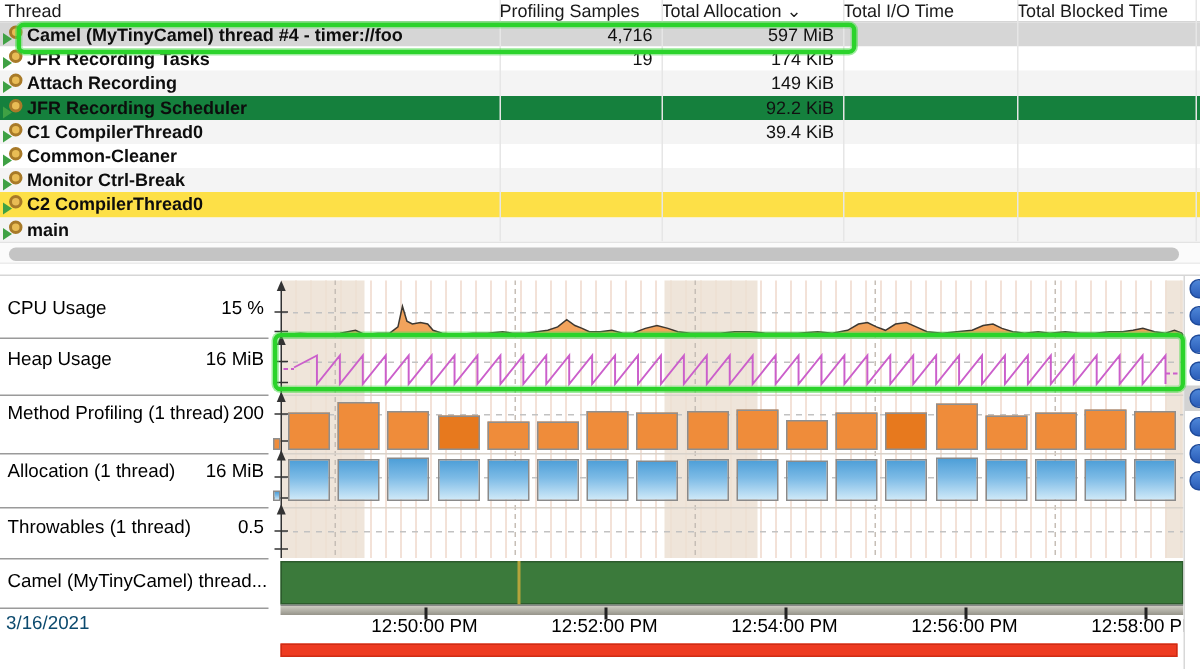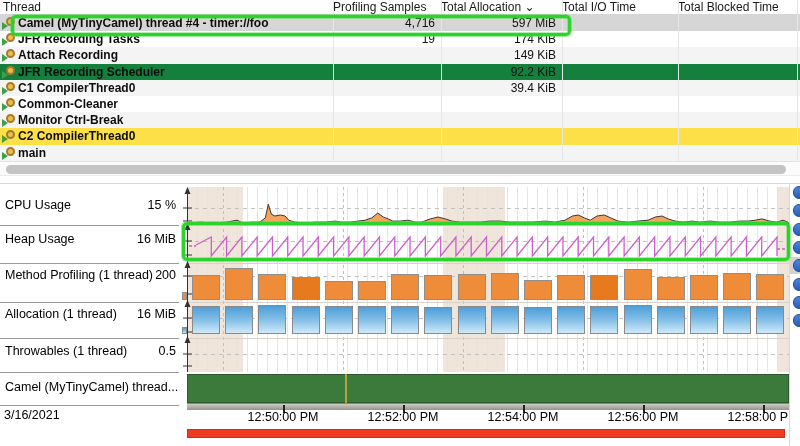--- a/index.html
+++ b/index.html
@@ -45,21 +45,21 @@
   svg.lane { position:absolute; overflow:visible; }
   .bar { position:absolute; border:1px solid #8f8f8f; }
   .bar.blue { background:linear-gradient(to bottom,#4e9fd8 0%, #7dbbe6 45%, #cfe9f8 100%); border-color:#8a8a8a; }
   .greenbar { position:absolute; left:187px; top:190px; width:602px; height:29px; background:#3b7a3b;
               border:1px solid #2c5a2c; }
   .eventmark { position:absolute; top:190px; width:2px; height:29px; background:#b5a43c; }
   .tickstrip { position:absolute; left:187px; top:219px; width:602px; height:7px;
                background:linear-gradient(to bottom,#cdccc2,#96948a); border-top:1px solid #888; }
   .timetick { position:absolute; top:221px; width:1.5px; height:8px; background:#222; }
   .tlabel { position:absolute; top:226px; width:96px; text-align:center; font-size:12.5px; color:#000; white-space:nowrap; }
-  .datelabel { position:absolute; left:4px; top:224px; font-size:12.5px; color:#000000; }
+  .datelabel { position:absolute; left:4px; top:224px; font-size:12.5px; color:#0c4a6e; }
   .redbar { position:absolute; left:187px; top:245px; width:598px; height:9px; background:#ee3b21; border:1px solid #cf2c15; }
   .rpanel { position:absolute; left:789px; top:0; width:11px; height:263px; background:#fff; border-left:1px solid #d8d8d8; }
   .pill { position:absolute; left:3px; width:12px; height:13px; border-radius:6px;
           background:linear-gradient(to bottom,#4d86d8,#2a5cb8); border:1px solid #1e4a9a; }
   .pillsel { position:absolute; left:0; width:11px; height:17px; background:#d2d2d2; }
 </style>
 </head>
 <body>
 
 <div class="screen">

